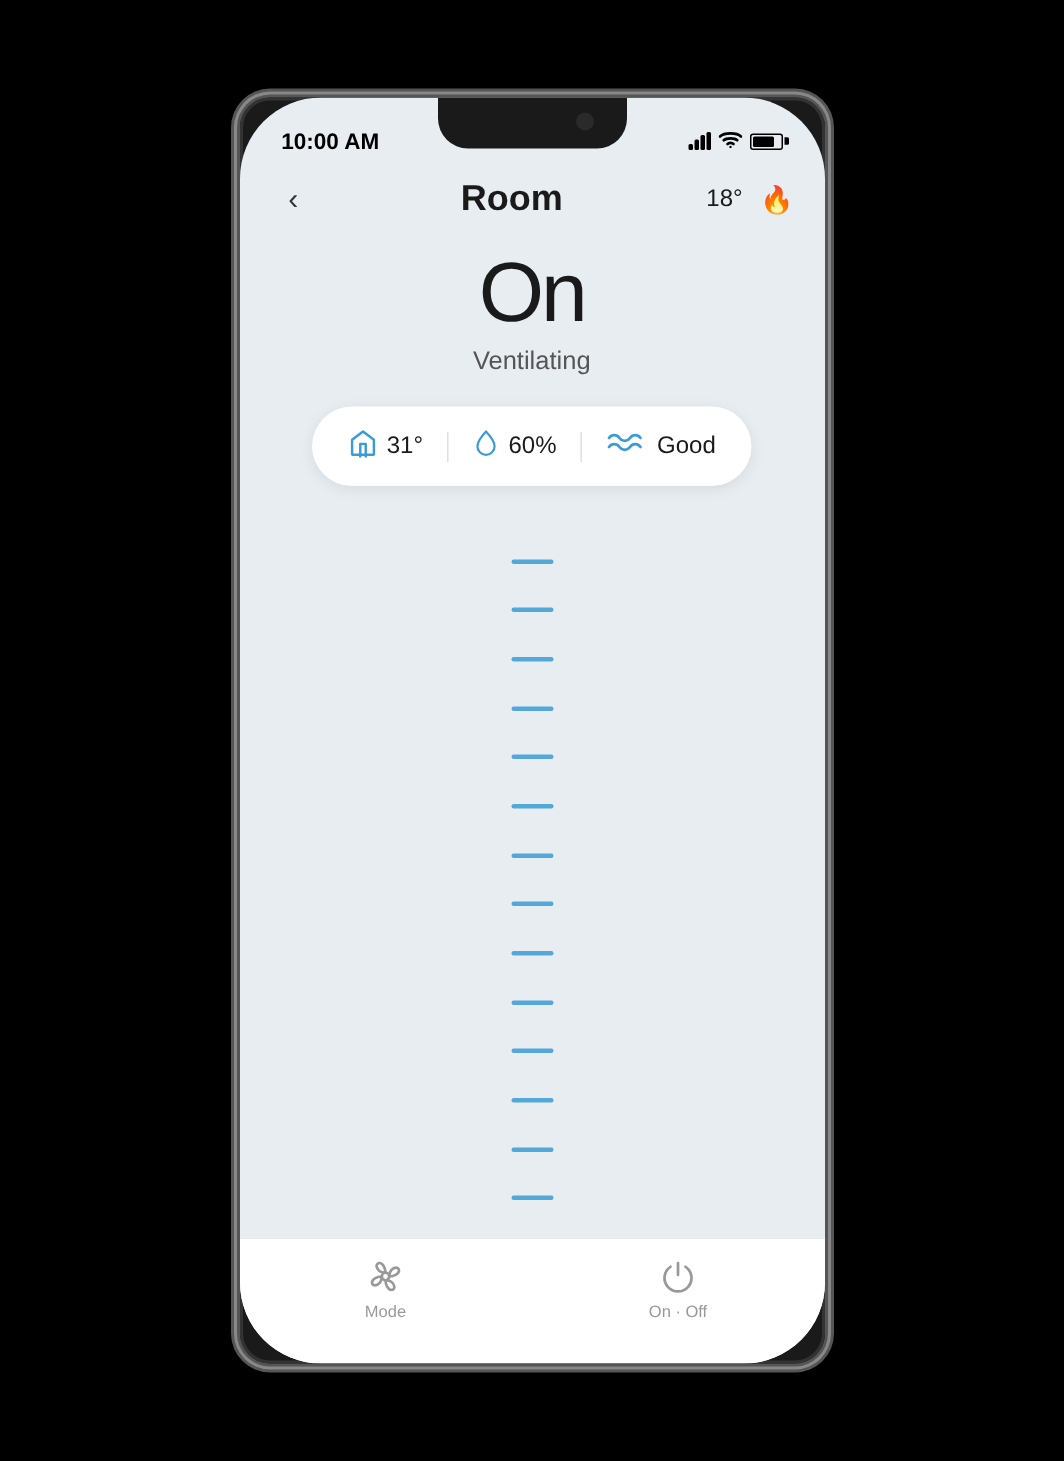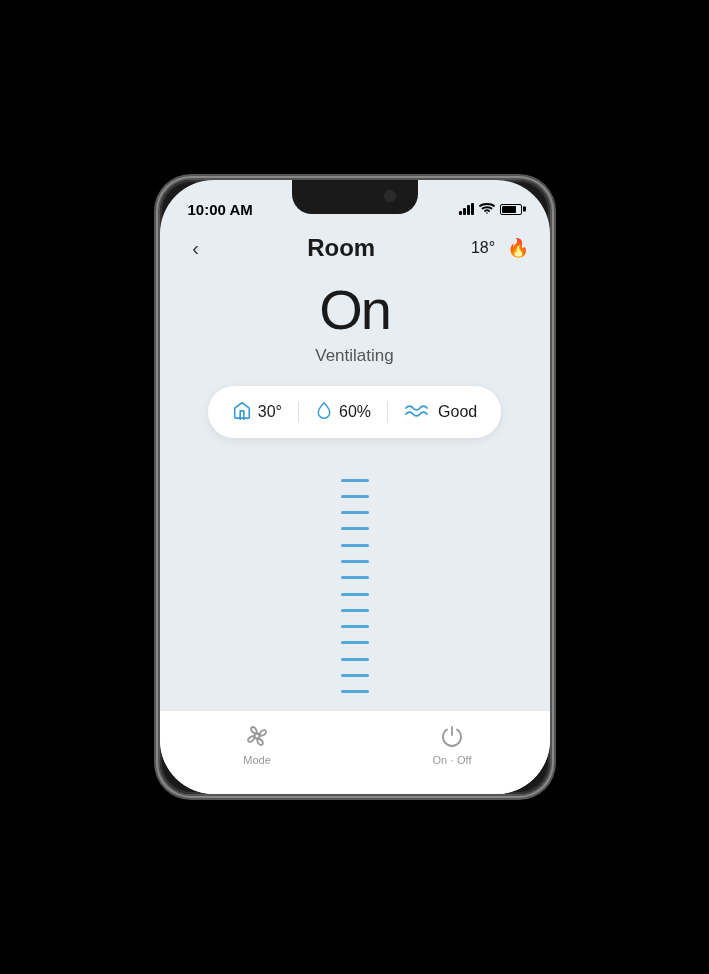--- a/index.html
+++ b/index.html
@@ -8,23 +8,23 @@
       background: #000;
       display: flex;
       justify-content: center;
       align-items: center;
       min-height: 100vh;
       font-family: -apple-system, BlinkMacSystemFont, 'Helvetica Neue', Arial, sans-serif;
     }
 
     .phone-frame {
       width: 390px;
-      height: 614px;
+      height: 844px;
       background: #1a1a1a;
-      border-radius: 31px;
+      border-radius: 20px;
       position: relative;
       box-shadow:
         0 0 0 2px #555,
         0 0 0 4px #888,
         0 0 0 6px #555,
         inset 0 0 0 2px #333;
       overflow: hidden;
     }
 
     
@@ -378,21 +378,21 @@
       <div class="status-text">Ventilating</div>
 
       <div class="info-pill">
         <div class="info-item">
           <span class="home-icon-svg">
             <svg viewBox="0 0 22 22" fill="none" stroke="#3a9bd5" stroke-width="1.8" stroke-linecap="round" stroke-linejoin="round" width="20" height="20">
               <path d="M3 9L11 3l8 6v10a1 1 0 01-1 1H4a1 1 0 01-1-1z"></path>
               <path d="M9 22V12h4v10"></path>
             </svg>
           </span>
-          <span class="info-value">30°</span>
+          <span class="info-value">31°</span>
         </div>
 
         <div class="divider"></div>
 
         <div class="info-item">
           <span class="drop-icon-svg">
             <svg viewBox="0 0 18 22" fill="none" stroke="#3a9bd5" stroke-width="1.8" stroke-linecap="round" stroke-linejoin="round" width="18" height="20">
               <path d="M9 2C9 2 2 9.5 2 14a7 7 0 0014 0C16 9.5 9 2 9 2z"></path>
             </svg>
           </span>

